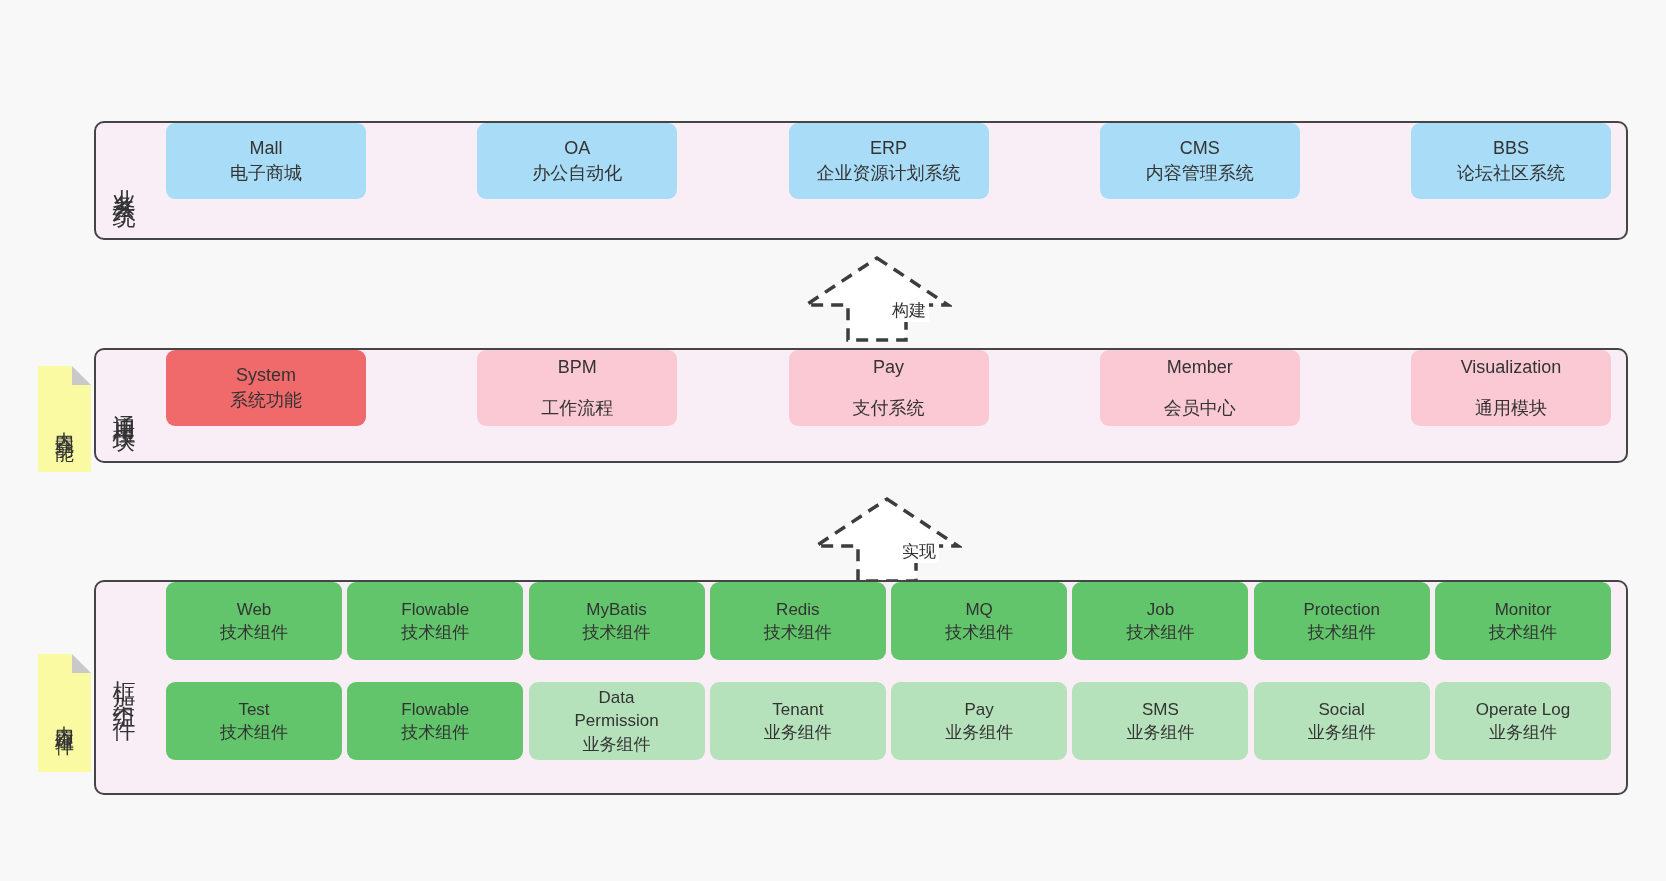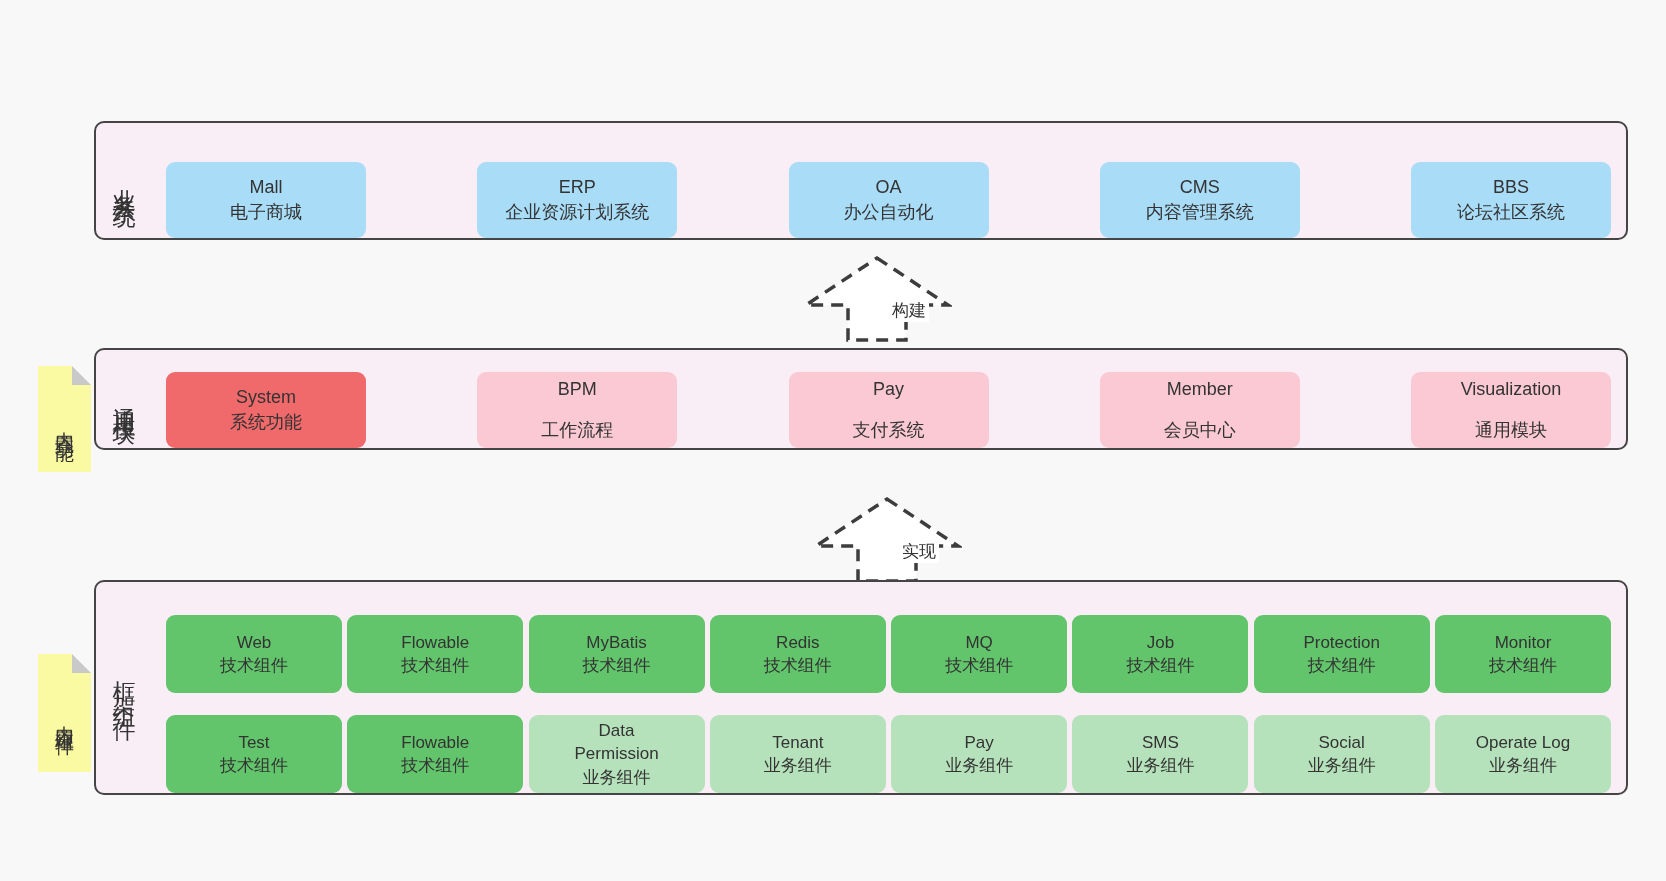--- a/index.html
+++ b/index.html
@@ -22,21 +22,21 @@
     border:2px solid var(--panel-border);border-radius:10px;
     display:flex;
   }
   .panel-label{
     width:58px;display:flex;align-items:center;justify-content:center;
     writing-mode:vertical-rl;text-orientation:upright;
     font-size:23px;letter-spacing:5px;color:var(--text);
   }
   .panel-label.tall{letter-spacing:13px;}
   .rows{
-    flex:1;display:flex;flex-direction:column;justify-content:flex-end;
+    flex:1;display:flex;flex-direction:column;justify-content:flex-start;
     gap:22px;padding-right:15px;padding-left:12px;
   }
   .row{display:flex;justify-content:space-between;}
   .box{
     border-radius:9px;display:flex;flex-direction:column;
     align-items:center;justify-content:center;text-align:center;
     line-height:1.38;color:var(--text);
   }
   .row-6 .box{width:200px;height:76px;font-size:18px;}
   .row-8 .box{width:176px;height:78px;font-size:17px;}
@@ -75,47 +75,47 @@
 
   <section class="panel" style="top:121px;height:119px;">
     <div class="panel-label">业务系统</div>
     <div class="rows">
       <div class="row row-6">
         <div class="box blue">
           <div class="en">Mall</div>
           <div class="zh">电子商城</div>
         </div>
         <div class="box blue">
+          <div class="en">OA</div>
+          <div class="zh">办公自动化</div>
+        </div>
+        <div class="box blue">
           <div class="en">ERP</div>
           <div class="zh">企业资源计划系统</div>
-        </div>
-        <div class="box blue">
-          <div class="en">OA</div>
-          <div class="zh">办公自动化</div>
         </div>
         <div class="box blue">
           <div class="en">CMS</div>
           <div class="zh">内容管理系统</div>
         </div>
         <div class="box blue">
           <div class="en">BBS</div>
           <div class="zh">论坛社区系统</div>
         </div>
       </div>
     </div>
   </section>
 
   <div class="arrow" style="left:802px;top:255px;">
     <svg viewBox="0 0 150 88">
       <path d="M75 3 L146 50 L104 50 L104 85 L46 85 L46 50 L4 50 Z" fill="#ffffff" stroke="var(--arrow-stroke)" stroke-width="3.5" stroke-dasharray="12 8"></path>
     </svg>
     <span class="arrow-label">构建</span>
   </div>
 
-  <section class="panel" style="top:348px;height:102px;">
+  <section class="panel" style="top:348px;height:115px;">
     <div class="panel-label">通用模块</div>
     <div class="rows">
       <div class="row row-6">
         <div class="box red">
           <div class="en">System</div>
           <div class="zh">系统功能</div>
         </div>
         <div class="box pink">
           <div class="en">BPM</div>
           <div class="zh">工作流程</div>

